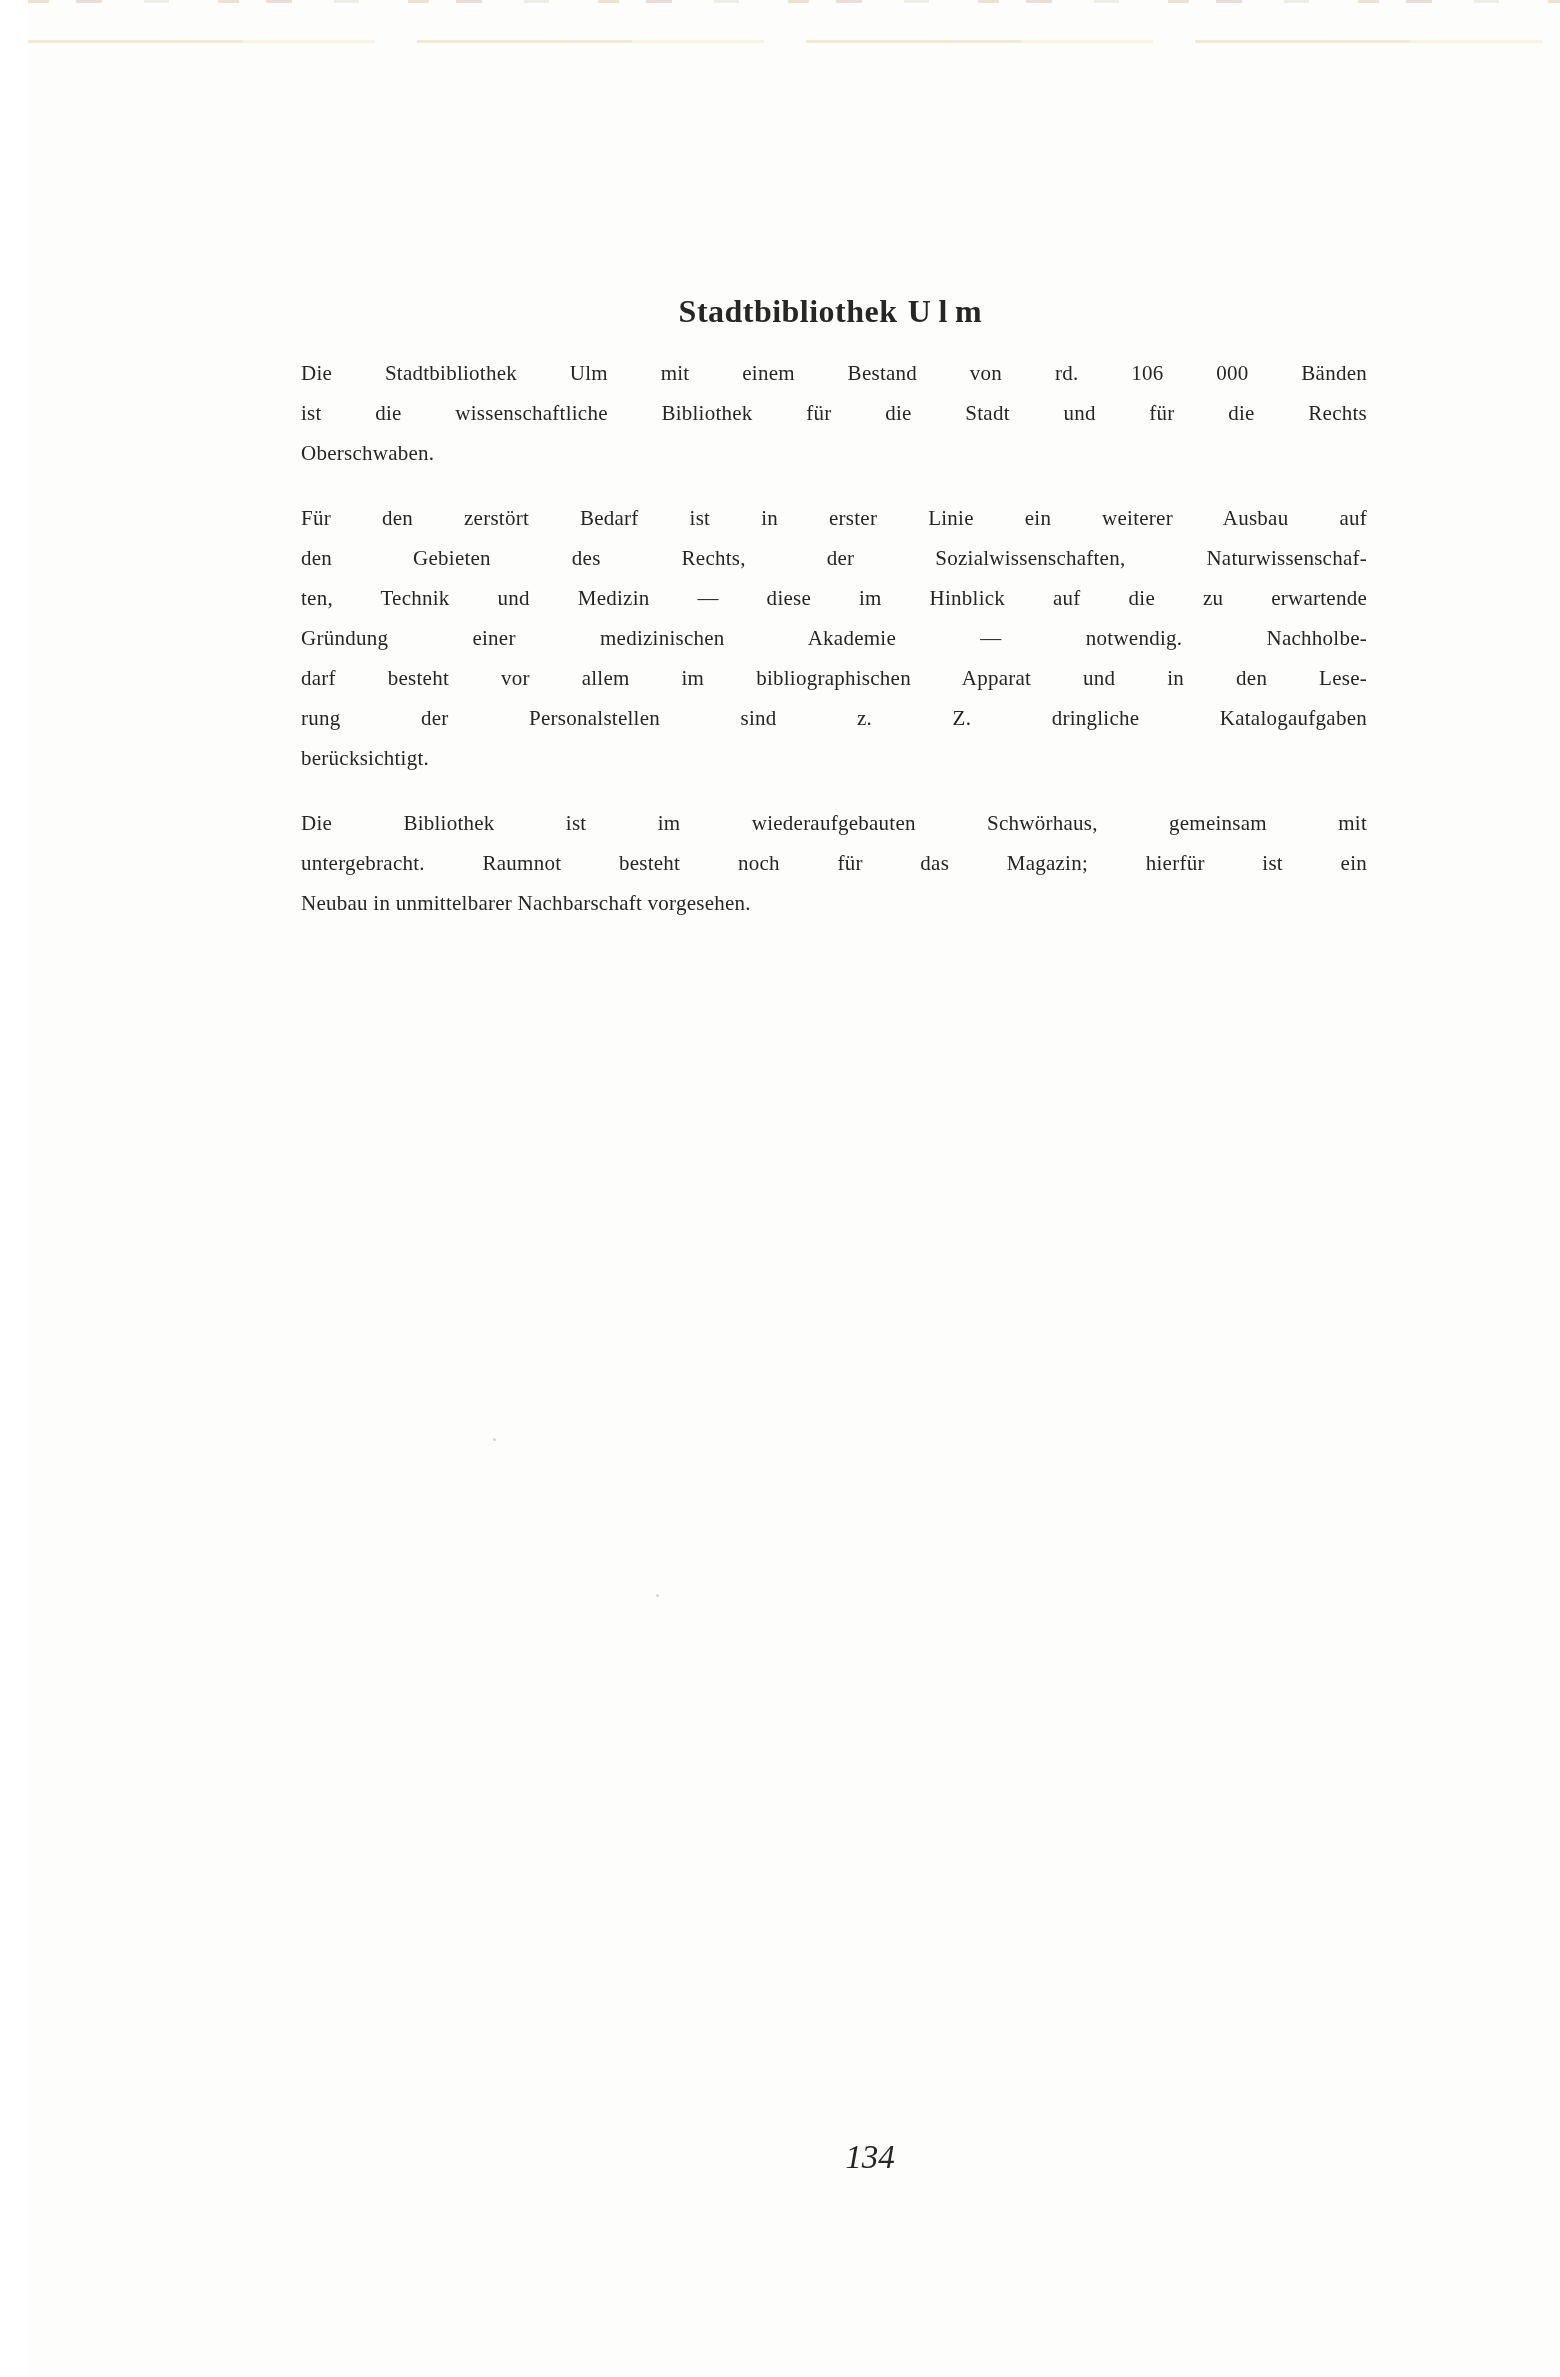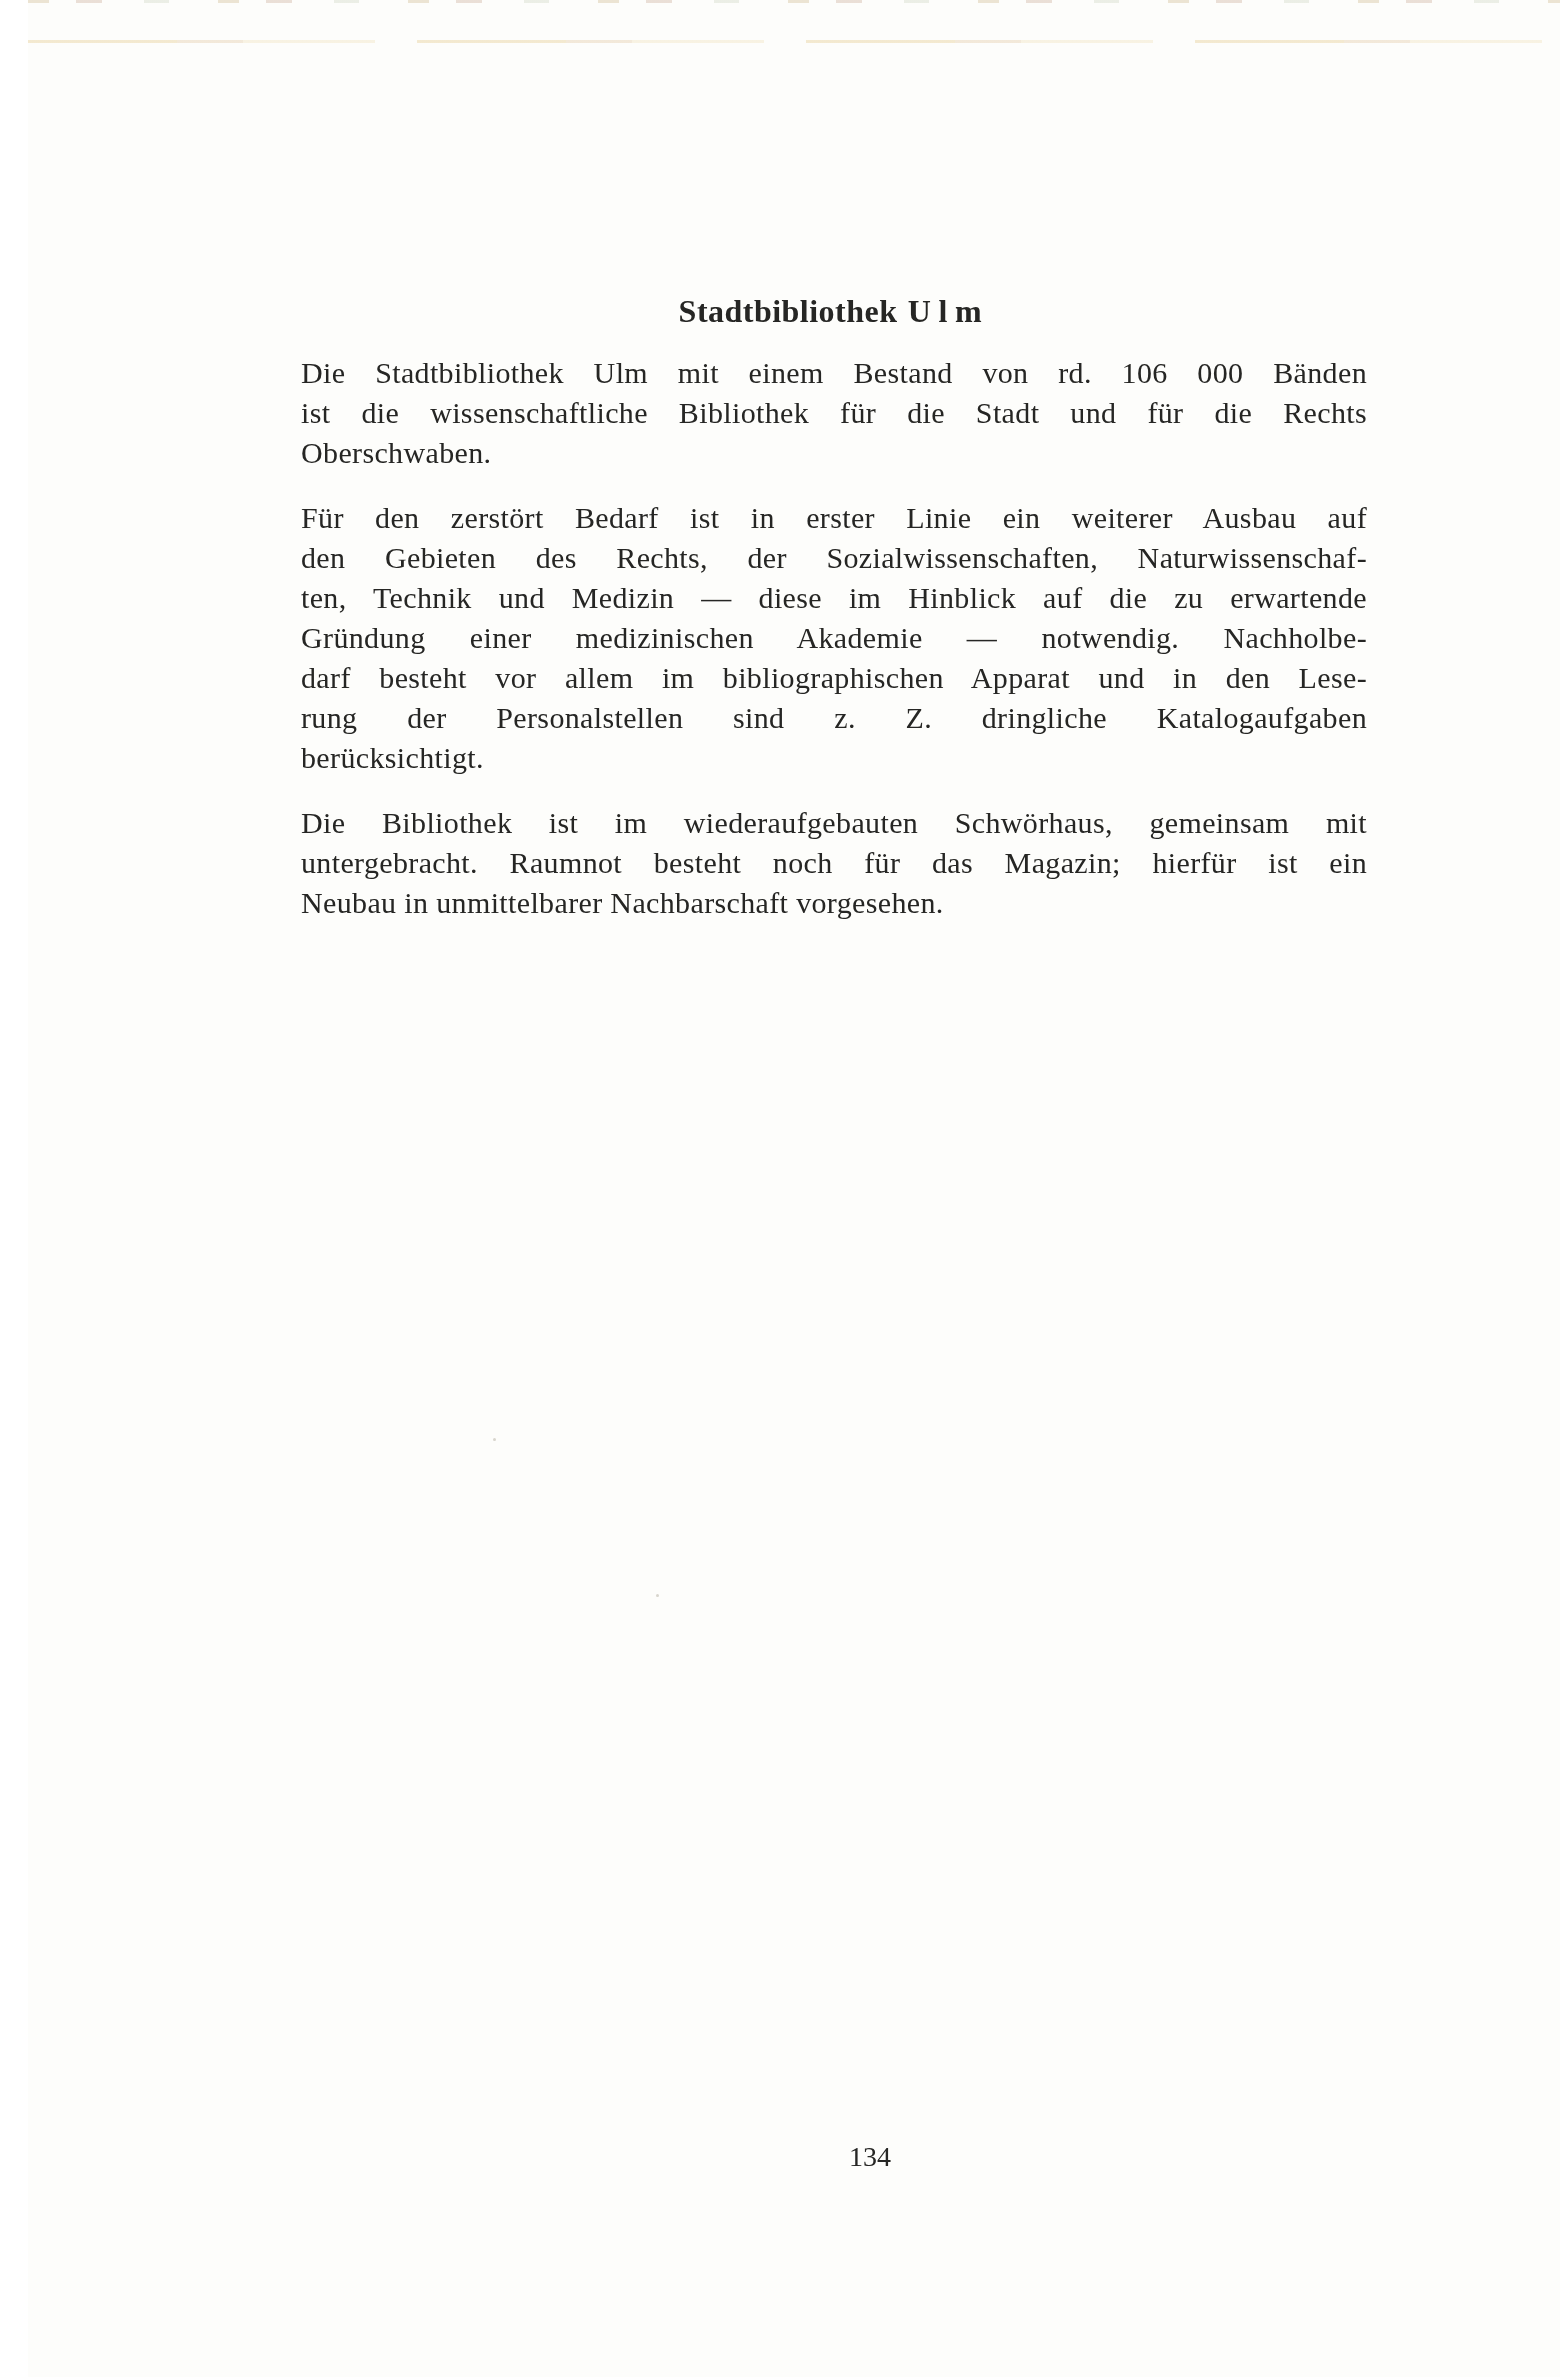--- a/index.html
+++ b/index.html
@@ -66,43 +66,44 @@
   .doc-title .spaced {
     letter-spacing: 0.24em;
     margin-left: 0.32em;
   }
 
   .body-text {
     position: absolute;
     top: 353px;
     left: 273px;
     width: 1066px;
-    font-size: 30px;
+    font-size: 21px;
     line-height: 40px;
     letter-spacing: 0.012em;
   }
   .para { margin: 0 0 25px 0; }
   .line {
     text-align: justify;
     text-align-last: justify;
     height: 40px;
     overflow: hidden;
   }
   .line.last {
     text-align-last: auto;
   }
 
   .page-number {
     position: absolute;
     top: 2137px;
     left: 784px;
     width: 116px;
     text-align: center;
-    font-size: 28px;
+    font-size: 33px;
     line-height: 40px;
+    font-style: italic;
   }
 </style>
 </head>
 <body>
 
 <div class="page">
 
   <div class="artifact-top-speckle"></div>
   <div class="artifact-cream-line"></div>
   <div class="speck s1"></div>

